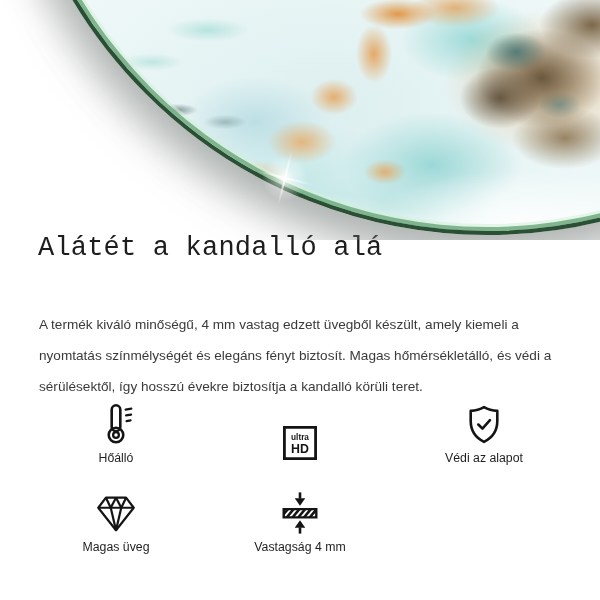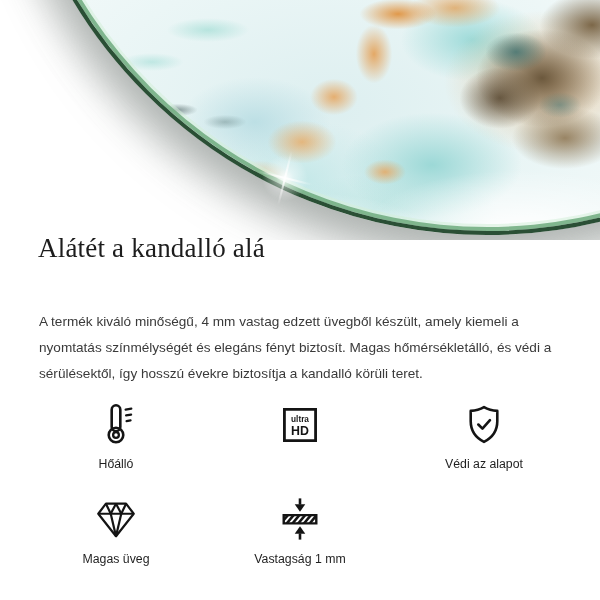--- a/index.html
+++ b/index.html
@@ -68,47 +68,47 @@
     background:linear-gradient(180deg, rgba(255,255,255,0), rgba(255,255,255,0.95), rgba(255,255,255,0)); }
 
   
   .headline {
     position:absolute; left:38px; top:230px;
     font-family:"Liberation Serif", serif; font-weight:400;
     font-size:27px; line-height:37px; color:#1d1d1d; letter-spacing:0.2px;
   }
   .description {
     position:absolute; left:39px; top:309px; width:528px;
-    font-size:13.6px; line-height:26px; color:#3a3a3a;
+    font-size:13.6px; line-height:31px; color:#3a3a3a;
   }
 
   
   .features {
     position:absolute; left:24px; right:24px; top:399px;
     display:grid; grid-template-columns:1fr 1fr 1fr; row-gap:23px;
   }
-  .feature { display:flex; flex-direction:column; align-items:center; }
+  .feature { display:flex; flex-direction:column; align-items:center;justify-content:flex-end; }
   .feature .iconbox { height:48px; display:flex; align-items:flex-end; justify-content:center; }
-  .feature .label { margin-top:10px; font-size:12.3px; color:#1f1f1f; }
+  .feature .label { margin-top:4px; font-size:12.3px; color:#1f1f1f; }
   .icn { display:block; }
   .icn * { vector-effect:non-scaling-stroke; }
   .icn text { font-family:"Liberation Sans", sans-serif; fill:#141414; }
 </style>
 </head>
 <body>
 
 <div class="page">
 
   <div class="hero">
     <div class="marble"></div>
     <div class="disc-ring"></div>
     <div class="sparkle"></div>
   </div>
 
-  <h1 class="headline" style="margin:0;">
+  <h1 class="headline" style="margin:0;font-family:Liberation Mono, monospace;">
     <div>Alátét a kandalló alá</div>
   </h1>
 
   <p class="description" style="margin:0;">A termék kiváló minőségű, 4 mm vastag edzett üvegből készült, amely kiemeli a nyomtatás színmélységét és elegáns fényt biztosít. Magas hőmérsékletálló, és védi a sérülésektől, így hosszú évekre biztosítja a kandalló körüli teret.</p>
 
   <div class="features">
 
     <div class="feature">
       <span class="iconbox">
         <svg class="icn" width="46" height="46" viewBox="0 0 48 48" fill="none" stroke="#141414" stroke-width="2.6" stroke-linecap="round">
@@ -176,17 +176,17 @@
             <line x1="9" y1="30" x2="19" y2="18"></line>
             <line x1="15" y1="30" x2="25" y2="18"></line>
             <line x1="21" y1="30" x2="31" y2="18"></line>
             <line x1="27" y1="30" x2="37" y2="18"></line>
             <line x1="33" y1="30" x2="43" y2="18"></line>
           </g>
           <line x1="24" y1="45.5" x2="24" y2="39" stroke="#141414" stroke-width="2.6"></line>
           <polygon points="18.5,39.5 29.5,39.5 24,31.5" fill="#141414"></polygon>
         </svg>
       </span>
-      <span class="label">Vastagság 1 mm</span>
+      <span class="label">Vastagság 4 mm</span>
     </div>
 
   </div>
 </div>
 
 </body></html>

